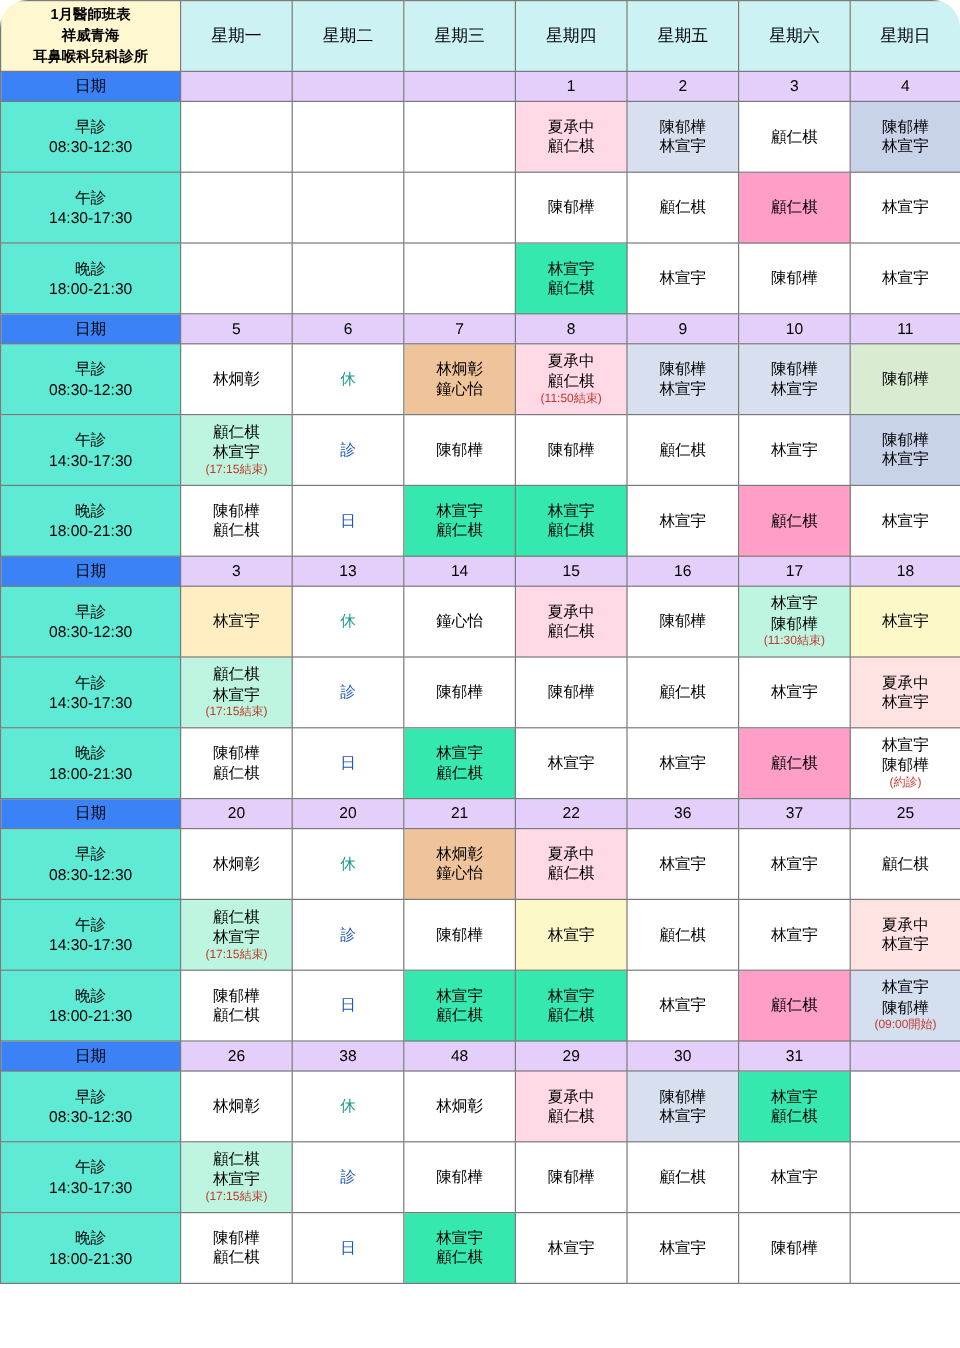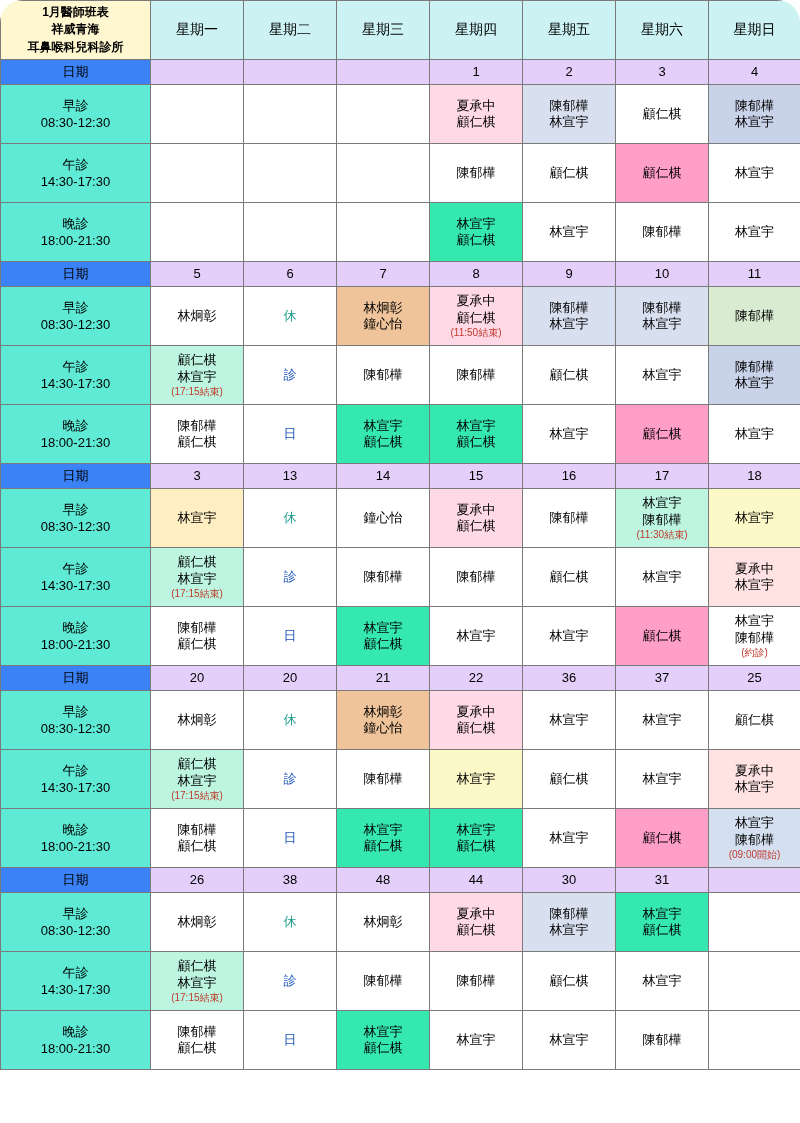--- a/index.html
+++ b/index.html
@@ -439,21 +439,21 @@
             <div>林宣宇</div>
             <div>陳郁樺</div>
             <span class="note">(09:00開始)</span>
           </td>
         </tr>
         <tr>
           <td class="datelabel">日期</td>
           <td class="datecell">26</td>
           <td class="datecell">38</td>
           <td class="datecell">48</td>
-          <td class="datecell">44</td>
+          <td class="datecell">29</td>
           <td class="datecell">30</td>
           <td class="datecell">31</td>
           <td class="datecell"></td>
         </tr>
         <tr>
           <td class="slot">
             <div>早診</div>
             <div>08:30-12:30</div>
           </td>
           <td class="cell c-white">

